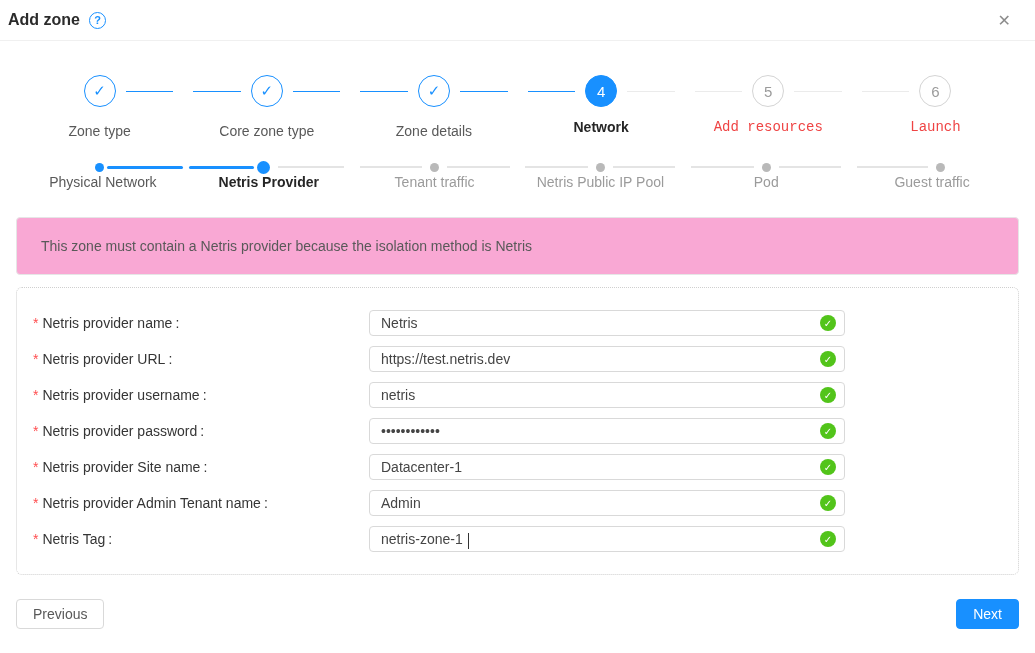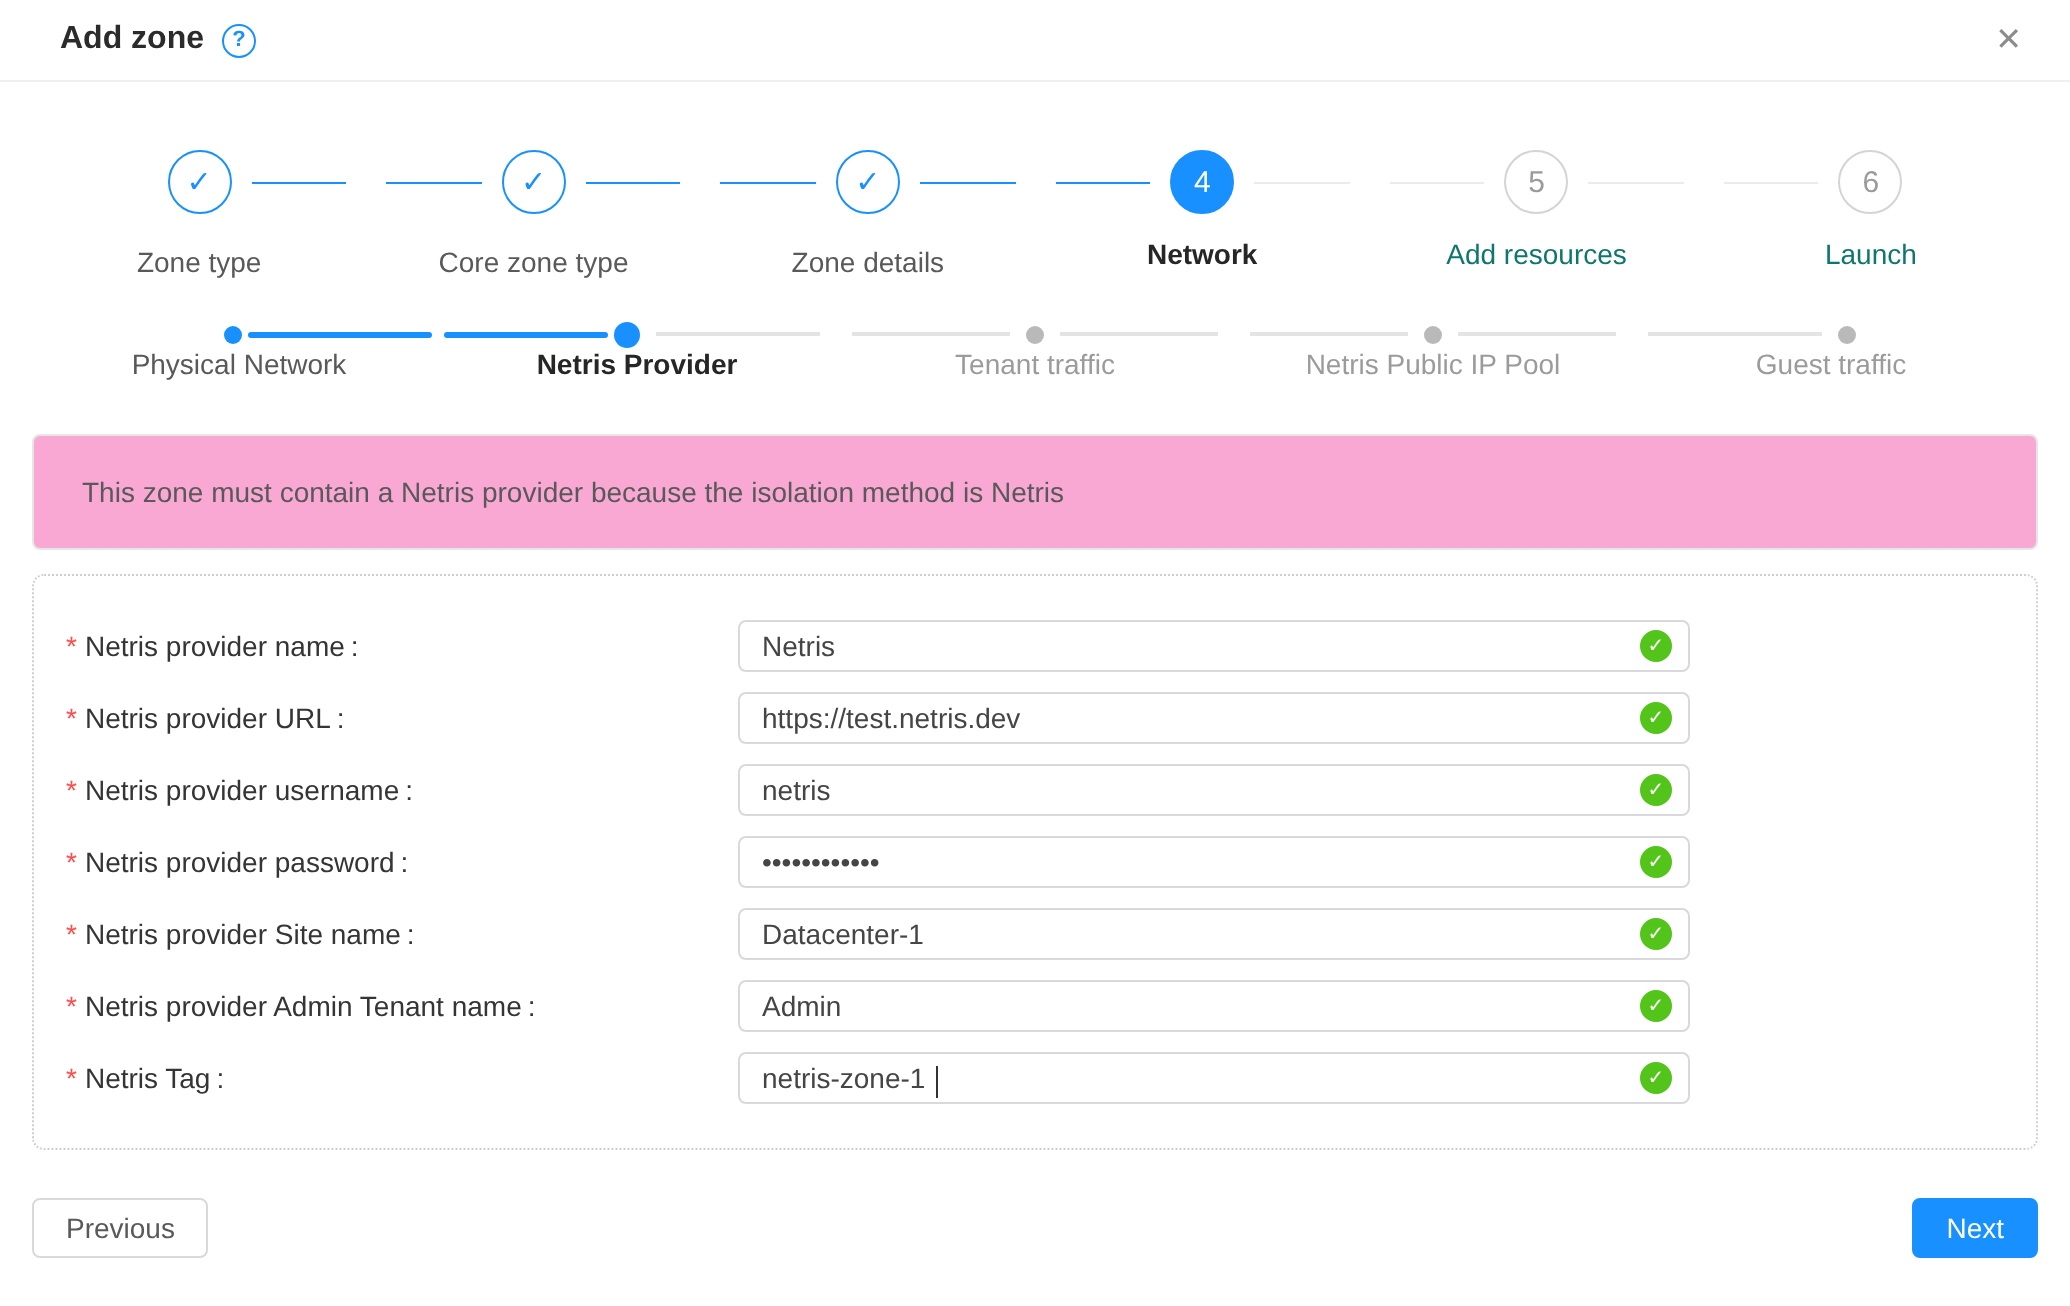--- a/index.html
+++ b/index.html
@@ -10,21 +10,21 @@
     color: #262626;
     font-size: 14px;
     position: relative;
     overflow: hidden;
   }
 
   
   .modal-header {
     display: flex;
     align-items: center;
-    padding: 11px 30px;
+    padding: 11px 8px;
     border-bottom: 1px solid #f0f0f0;
     position: relative;
   }
   .modal-title { font-size: 16px; font-weight: 600; color: #2b2b2b; }
   .help-icon {
     display: inline-flex;
     align-items: center;
     justify-content: center;
     width: 17px; height: 17px;
     border: 1px solid #1890ff;
@@ -62,21 +62,21 @@
     justify-content: center;
     font-size: 15px;
     flex: 0 0 32px;
   }
   .step-circle.finish { border: 1px solid #1890ff; color: #1890ff; background: #fff; }
   .step-circle.process { background: #1890ff; color: #ffffff; border: 1px solid #1890ff; }
   .step-circle.wait { border: 1px solid #d4d4d4; color: #9b9b9b; background: #fff; }
   .step-label { margin-top: 12px; font-size: 14px; }
   .step-label.finish { color: #595959; margin-top: 16px; }
   .step-label.process { color: #262626; font-weight: bold; }
-  .step-label.wait { color: #0f766e; }
+  .step-label.wait { color: #ef4444; font-family: Liberation Mono, monospace; }
 
   
   .steps-sub { display: flex; margin-top: 21px; padding: 0 4px; }
   .steps-sub .step { flex: 1 1 0; text-align: center; }
   .sub-head { display: flex; align-items: center; height: 14px; }
   .sub-tail { flex: 1 1 0; }
   .sub-tail.blue { background: #1890ff; height: 3px; border-radius: 2px; margin: 0 3px; }
   .sub-tail.grey { background: #e4e4e4; height: 2px; margin: 0 8px; }
   .sub-tail.hidden { visibility: hidden; }
   .dot { border-radius: 50%; flex-shrink: 0; }
@@ -271,20 +271,28 @@
           <span class="sub-tail grey"></span>
           <span class="dot wait"></span>
           <span class="sub-tail grey"></span>
         </div>
         <div class="sub-label wait">Netris Public IP Pool</div>
       </div>
       <div class="step">
         <div class="sub-head">
           <span class="sub-tail grey"></span>
           <span class="dot wait"></span>
+          <span class="sub-tail grey"></span>
+        </div>
+        <div class="sub-label wait">Pod</div>
+      </div>
+      <div class="step">
+        <div class="sub-head">
+          <span class="sub-tail grey"></span>
+          <span class="dot wait"></span>
           <span class="sub-tail hidden"></span>
         </div>
         <div class="sub-label wait">Guest traffic</div>
       </div>
     </div>
 
     <div class="notice">
       <span>This zone must contain a Netris provider because the isolation method is Netris</span>
     </div>
 

